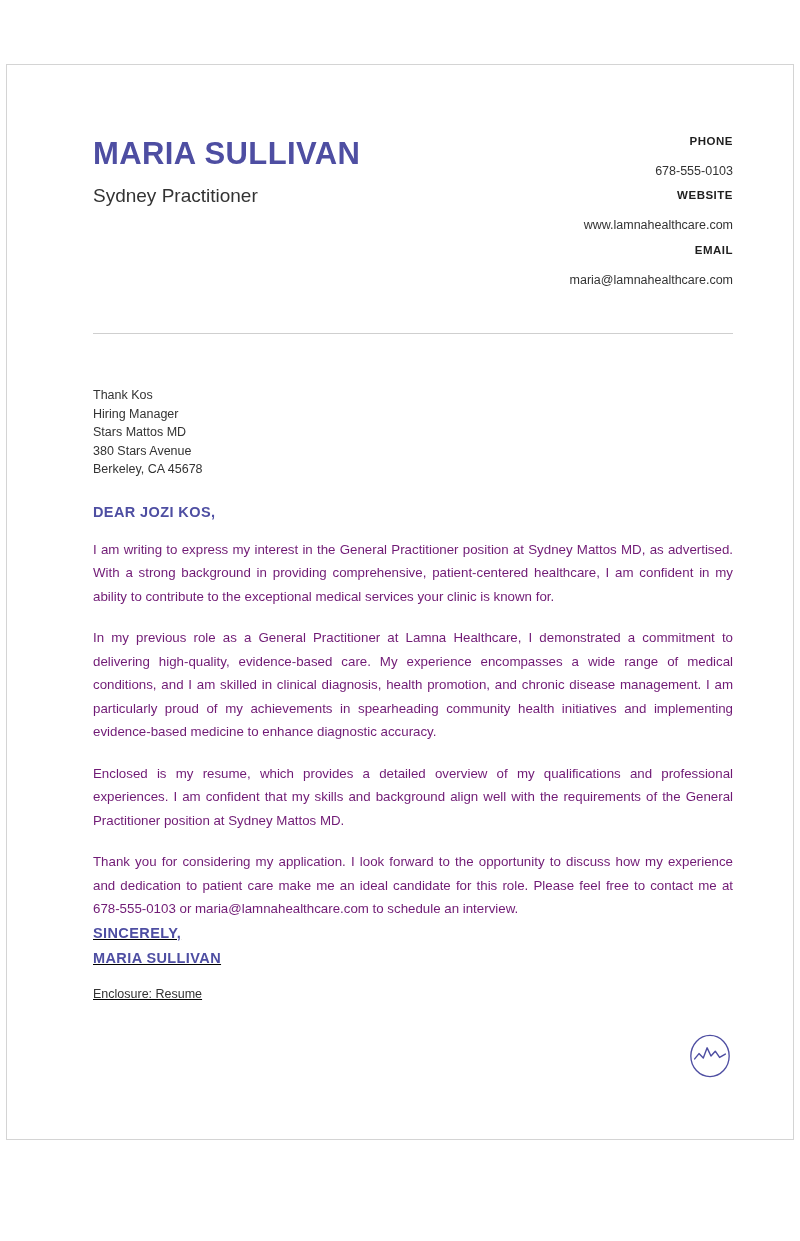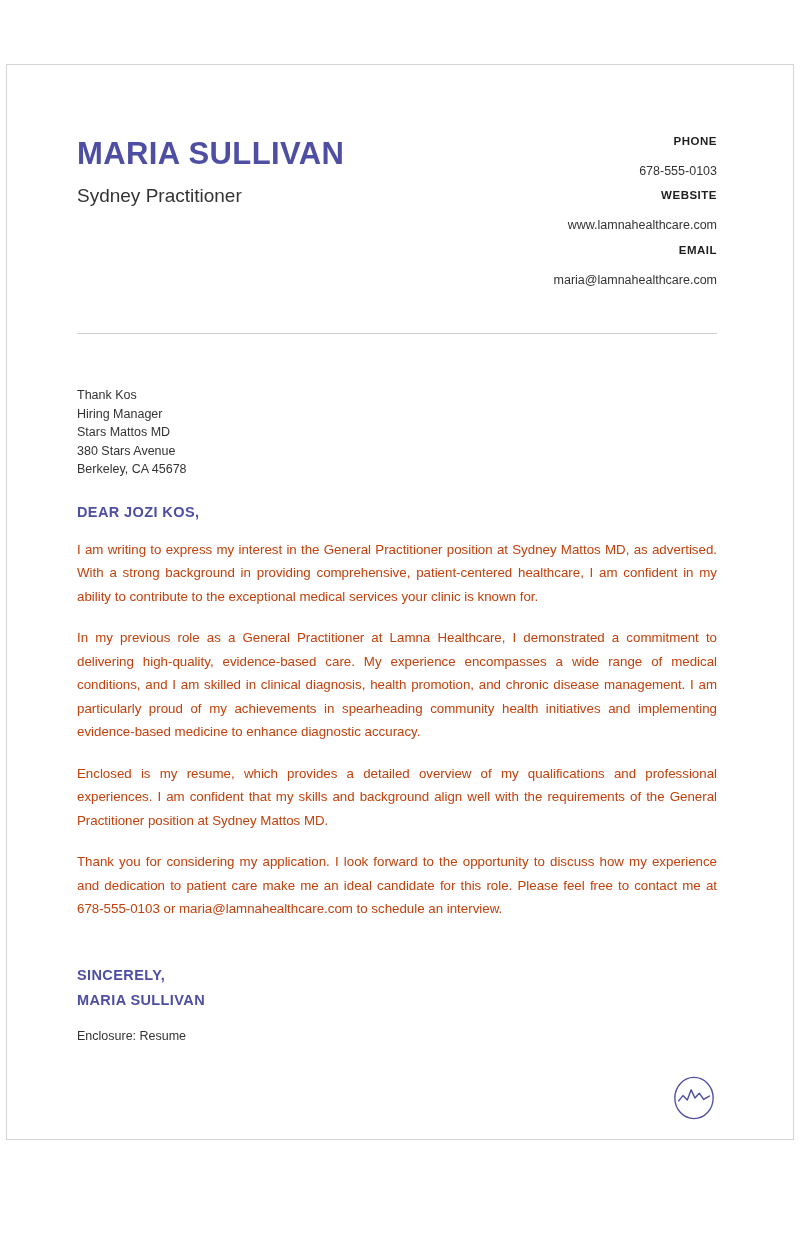--- a/index.html
+++ b/index.html
@@ -30,21 +30,21 @@
     top: 64px;
     width: 788px;
     height: 1076px;
     box-sizing: border-box;
     background: #ffffff;
     border: 1px solid #d4d4d4;
   }
 
   .page-inner {
     position: absolute;
-    left: 70px;
+    left: 86px;
     top: 66px;
     width: 640px;
   }
 
   
   .letter-header {
     display: flex;
     align-items: flex-start;
     justify-content: space-between;
   }
@@ -124,29 +124,29 @@
     text-transform: uppercase;
   }
 
   
   .body-copy {
     margin-top: 18px;
   }
   .body-paragraph {
     font-size: 13.3px;
     line-height: 23.5px;
-    color: #c2410c;
+    color: #701a75;
     text-align: justify;
     margin: 0 0 18px 0;
   }
   .body-paragraph:last-child { margin-bottom: 0; }
 
   
   .closing {
-    margin-top: 42px;
+    text-decoration: underline;
   }
   .closing-line {
     font-size: 14.5px;
     font-weight: bold;
     letter-spacing: 0.4px;
     color: #4e4ea2;
     text-transform: uppercase;
     line-height: 25px;
   }
   .enclosure {

